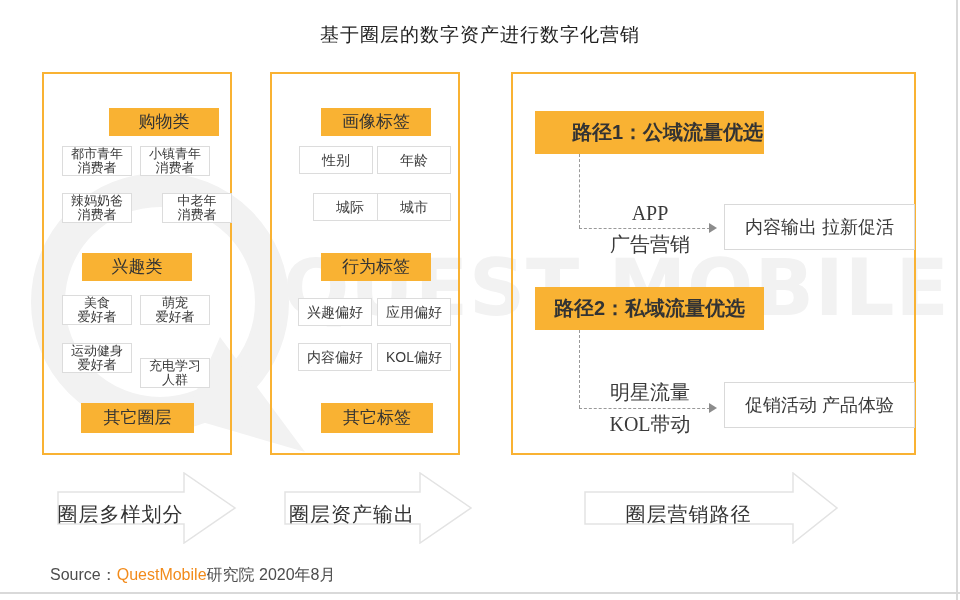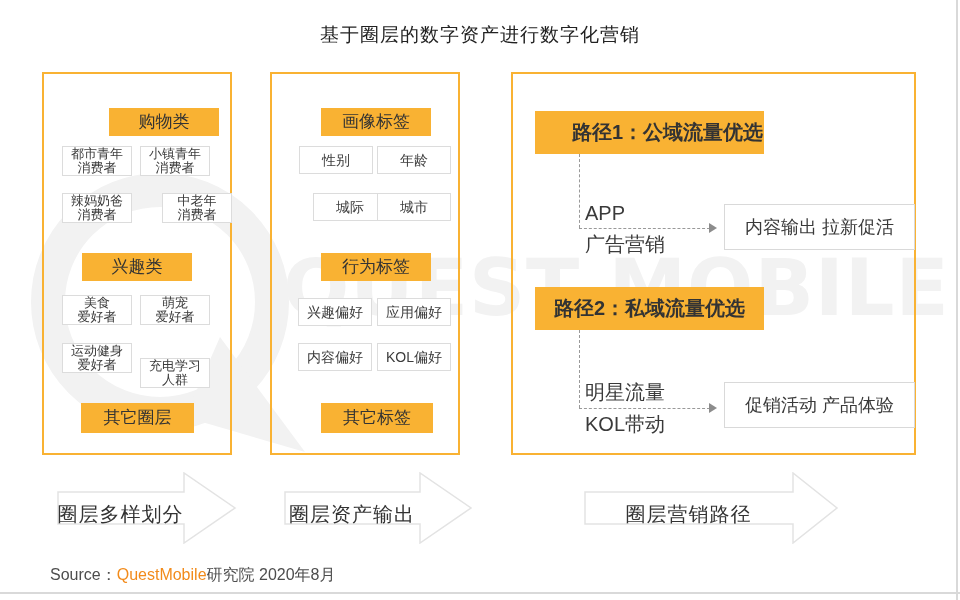--- a/index.html
+++ b/index.html
@@ -41,21 +41,21 @@
   .path-badge{
     position:absolute;background:#F9B233;color:#333;text-align:center;
     font-size:20px;font-weight:bold;z-index:3;
   }
   .vdash{position:absolute;width:0;border-left:1px dashed #999;z-index:2;}
   .hdash{position:absolute;height:0;border-top:1px dashed #999;z-index:2;}
   .arrow-tip{
     position:absolute;width:0;height:0;z-index:2;
     border-top:5px solid transparent;border-bottom:5px solid transparent;border-left:8px solid #8c8c8c;
   }
-  .conn-label{position:absolute;width:130px;font-size:20px;color:#3a3a3a;z-index:3;line-height:24px;background:transparent;}
+  .conn-label{position:absolute;width:130px;text-align:center;font-size:20px;color:#3a3a3a;z-index:3;line-height:24px;background:transparent;font-family:Liberation Serif, serif;}
   .result-box{
     position:absolute;width:191px;height:46px;background:#fff;border:1px solid #d9d9d9;
     display:flex;align-items:center;justify-content:center;font-size:18px;color:#3a3a3a;z-index:3;
   }
 
   .flow-arrow{position:absolute;z-index:2;}
   .flow-arrow svg{position:absolute;left:0;top:0;}
   .flow-arrow .fa-label{
     position:absolute;top:20px;height:44px;display:flex;align-items:center;justify-content:center;
     font-size:20px;color:#333;letter-spacing:1px;z-index:3;white-space:nowrap;

